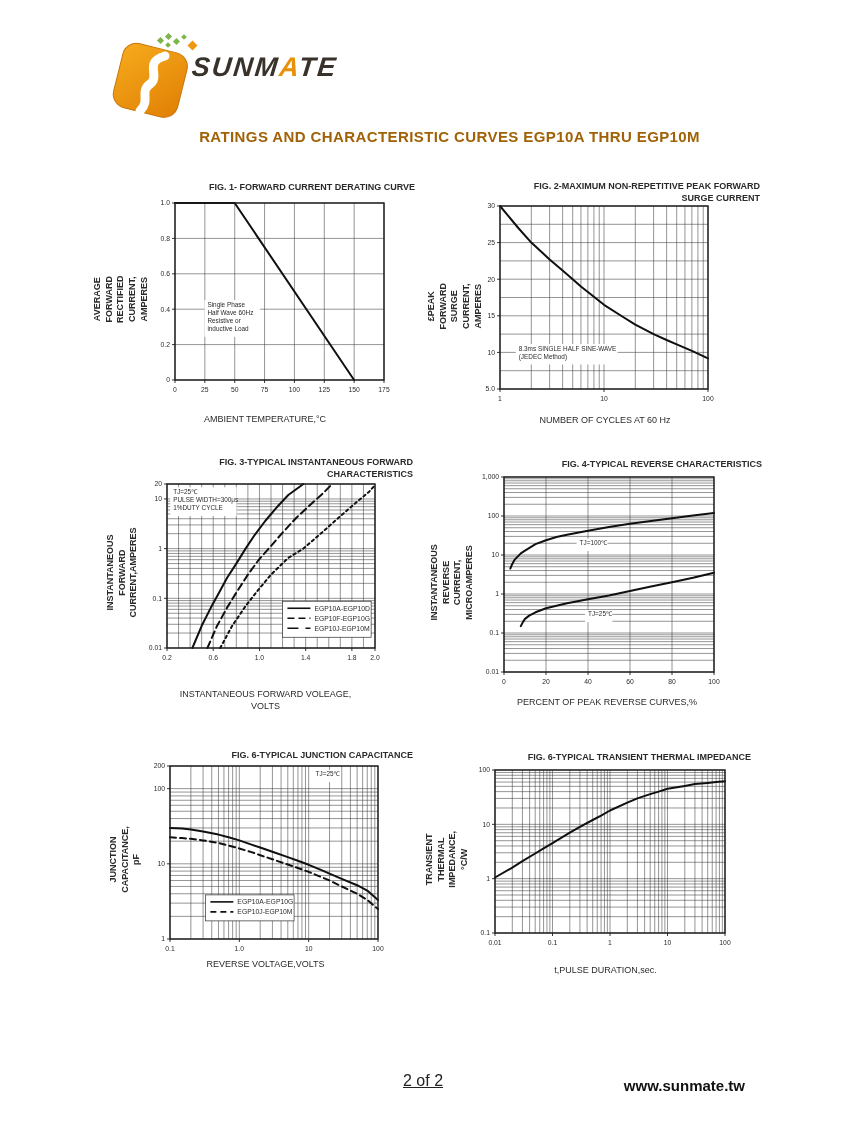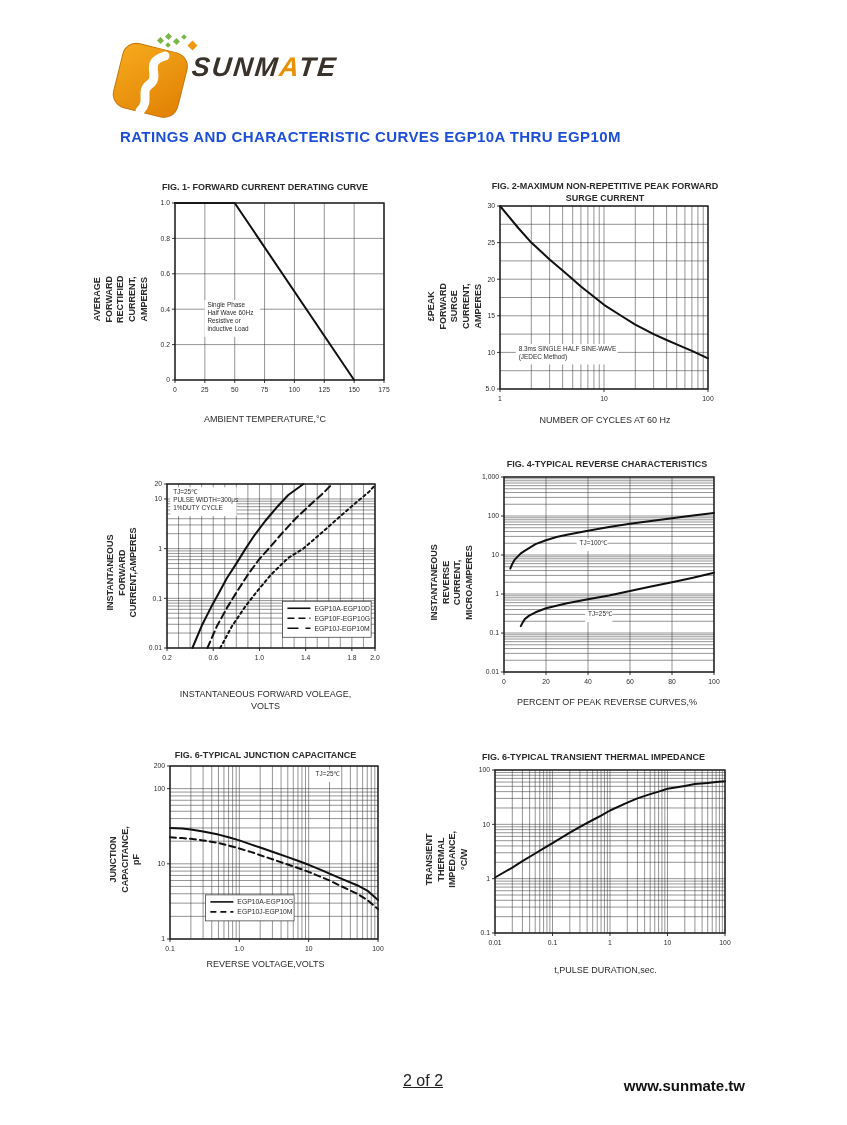--- a/index.html
+++ b/index.html
@@ -1,21 +1,21 @@
 <!DOCTYPE html>
 <html><head>
 <meta charset="utf-8">
 <style>
   html,body{margin:0;padding:0;background:#e9e9e9;}
   .page{position:relative;width:847px;height:1125px;background:#ffffff;margin:0 auto;
         font-family:"Liberation Sans",sans-serif;color:#2b2b2b;overflow:hidden;}
   .abs{position:absolute;}
   .pre{white-space:pre-line;}
-  .doc-title{font-size:15px;font-weight:bold;letter-spacing:.4px;text-align:left;color:#1d4ed8;}
-  .fig-title{font-size:9px;font-weight:bold;text-align:center;line-height:1.35;color:#2a2a2a;}
+  .doc-title{font-size:15px;font-weight:bold;letter-spacing:.4px;text-align:right;color:#a16207;}
+  .fig-title{font-size:9px;font-weight:bold;text-align:right;line-height:1.35;color:#2a2a2a;}
   .xlab{font-size:9px;font-weight:normal;text-align:center;line-height:1.35;color:#2a2a2a;}
   .ylab{display:flex;align-items:center;justify-content:center;}
   .ylab span{transform:rotate(-90deg);transform-origin:center;font-size:9px;font-weight:bold;
              text-align:center;line-height:1.3;width:max-content;color:#2a2a2a;}
   .brand{font-style:italic;font-weight:900;font-size:27px;letter-spacing:2px;
          transform:skewX(-6deg);color:#38322a;}
   .brand .mid{color:#e8920b;}
   .footer-page{font-size:16px;color:#222;text-decoration:underline;}
   .footer-site{font-size:15px;font-weight:bold;text-align:right;color:#111;margin-top:9px;}
   svg text{font-family:"Liberation Sans",sans-serif;fill:#2b2b2b;}
@@ -168,20 +168,22 @@
       <text x="25" y="119.2" class="tick" text-anchor="end">15</text>
       <line x1="27" y1="80.2" x2="30" y2="80.2" stroke="#1c1c1c" stroke-width="0.9"></line>
       <text x="25" y="82.60000000000001" class="tick" text-anchor="end">20</text>
       <line x1="27" y1="43.599999999999994" x2="30" y2="43.599999999999994" stroke="#1c1c1c" stroke-width="0.9"></line>
       <text x="25" y="45.99999999999999" class="tick" text-anchor="end">25</text>
       <line x1="27" y1="7" x2="30" y2="7" stroke="#1c1c1c" stroke-width="0.9"></line>
       <text x="25" y="9.4" class="tick" text-anchor="end">30</text>
     </svg>
   <div class="abs xlab pre" style="left:450px;top:414px;width:310px">NUMBER OF CYCLES AT 60 Hz</div>
 
+  <div class="abs fig-title pre" style="left:118px;top:456px;width:295px">FIG. 3-TYPICAL INSTANTANEOUS FORWARD
+CHARACTERISTICS</div>
   <div class="abs ylab" style="left:108px;top:476px;width:30px;height:194px">
     <span class="pre">INSTANTANEOUS FORWARD
 CURRENT,AMPERES</span>
   </div>
   <svg class="abs" style="left:131px;top:476px" width="254" height="194">
       <line x1="36" y1="8" x2="36" y2="172" stroke="#3c3c3c" stroke-width="0.55"></line>
       <line x1="47.55555555555556" y1="8" x2="47.55555555555556" y2="172" stroke="#3c3c3c" stroke-width="0.55"></line>
       <line x1="59.111111111111114" y1="8" x2="59.111111111111114" y2="172" stroke="#3c3c3c" stroke-width="0.55"></line>
       <line x1="70.66666666666666" y1="8" x2="70.66666666666666" y2="172" stroke="#3c3c3c" stroke-width="0.55"></line>
       <line x1="82.22222222222223" y1="8" x2="82.22222222222223" y2="172" stroke="#3c3c3c" stroke-width="0.55"></line>

